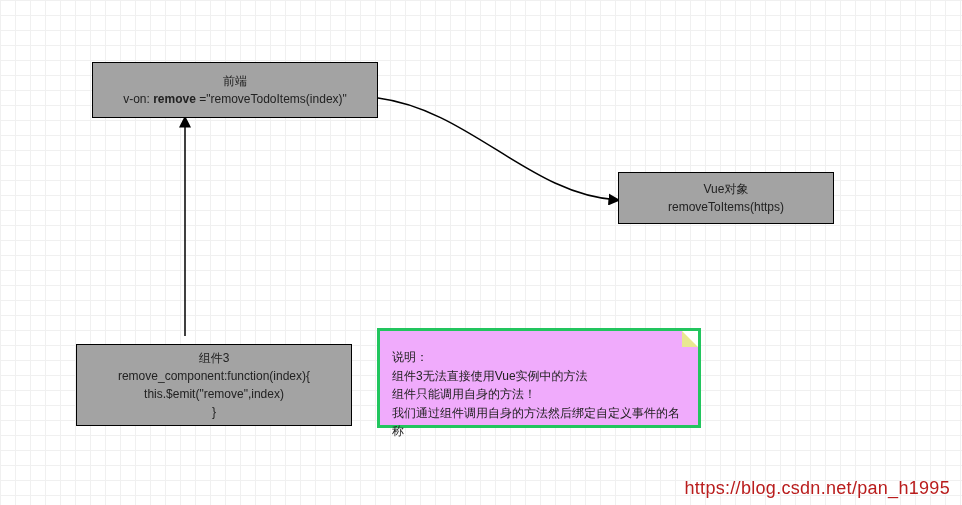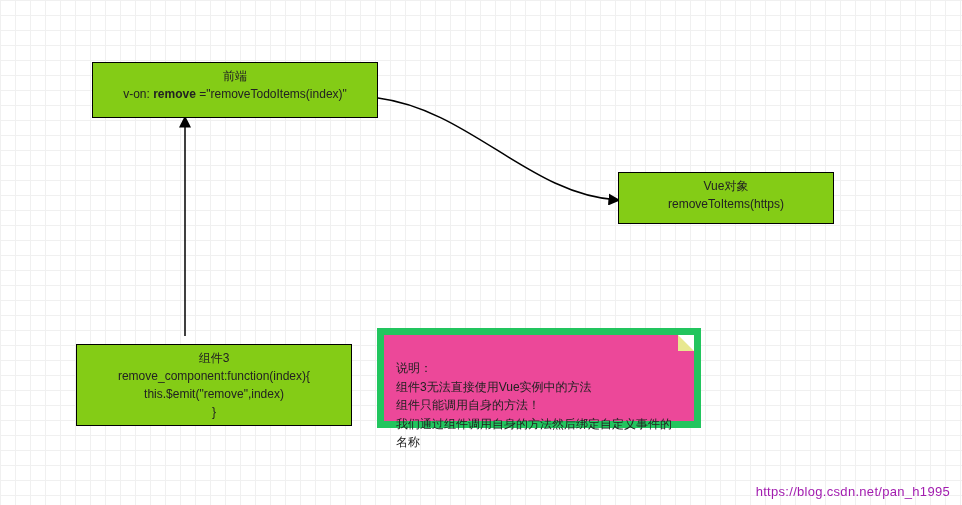--- a/index.html
+++ b/index.html
@@ -1,22 +1,22 @@
 <!DOCTYPE html>
 <html><head>
 <meta charset="utf-8">
 <style>
 html,body{margin:0;padding:0;width:962px;height:505px;background:#fff;font-family:"Microsoft YaHei",Arial,sans-serif;font-size:12px;color:#222;overflow:hidden}
 .canvas{position:relative;width:962px;height:505px}
 .grid{position:absolute;inset:0;background-image:linear-gradient(#f0f0f0 1px,transparent 1px),linear-gradient(90deg,#f0f0f0 1px,transparent 1px);background-size:15px 15px}
-.box{position:absolute;background:#84cc16;border:1.5px solid #000;display:flex;flex-direction:column;align-items:center;justify-content:flex-start;text-align:center;line-height:1.5;padding:4px 6px;box-sizing:border-box}
-.note{position:absolute;background:#ec4899;border:7px solid #22c55e;padding:24px 12px;line-height:1.55;box-sizing:border-box}
+.box{position:absolute;background:#a3a3a3;border:1.5px solid #000;display:flex;flex-direction:column;align-items:center;justify-content:center;text-align:center;line-height:1.5;padding:4px 6px;box-sizing:border-box}
+.note{position:absolute;background:#f0abfc;border:3px solid #22c55e;padding:17px 12px;line-height:1.55;box-sizing:border-box}
 .note-corner{position:absolute;top:0;right:0;width:0;height:0;border-left:16px solid #e8e890;border-top:16px solid #fff}
 .label{position:absolute;background:transparent}
-.watermark{position:absolute;right:12px;bottom:6px;color:#a21caf;font-size:13px;letter-spacing:.3px}
+.watermark{position:absolute;right:12px;bottom:6px;color:#b91c1c;font-size:18px;letter-spacing:.3px}
 svg.arrows{position:absolute;inset:0;width:962px;height:505px;pointer-events:none}
 strong.kw{font-weight:bold;font-family:Liberation Sans, sans-serif}
 </style>
 </head>
 <body>
 
 <div class="canvas">
   <div class="grid"></div>
 
   <svg class="arrows">

